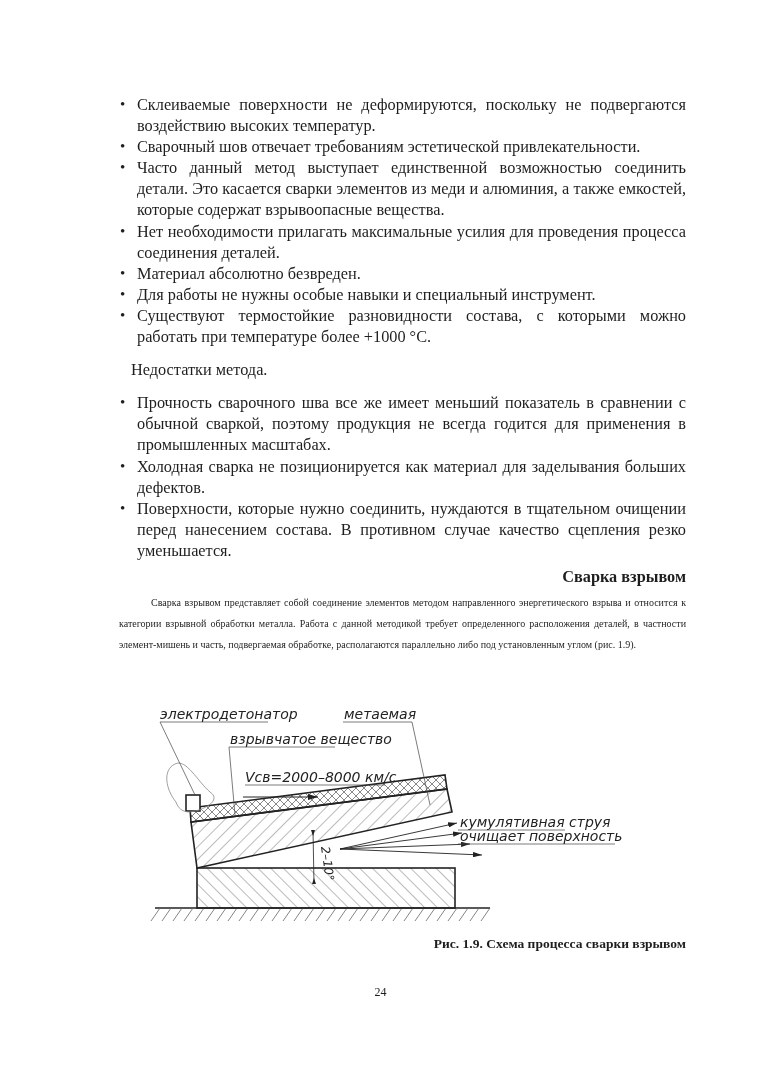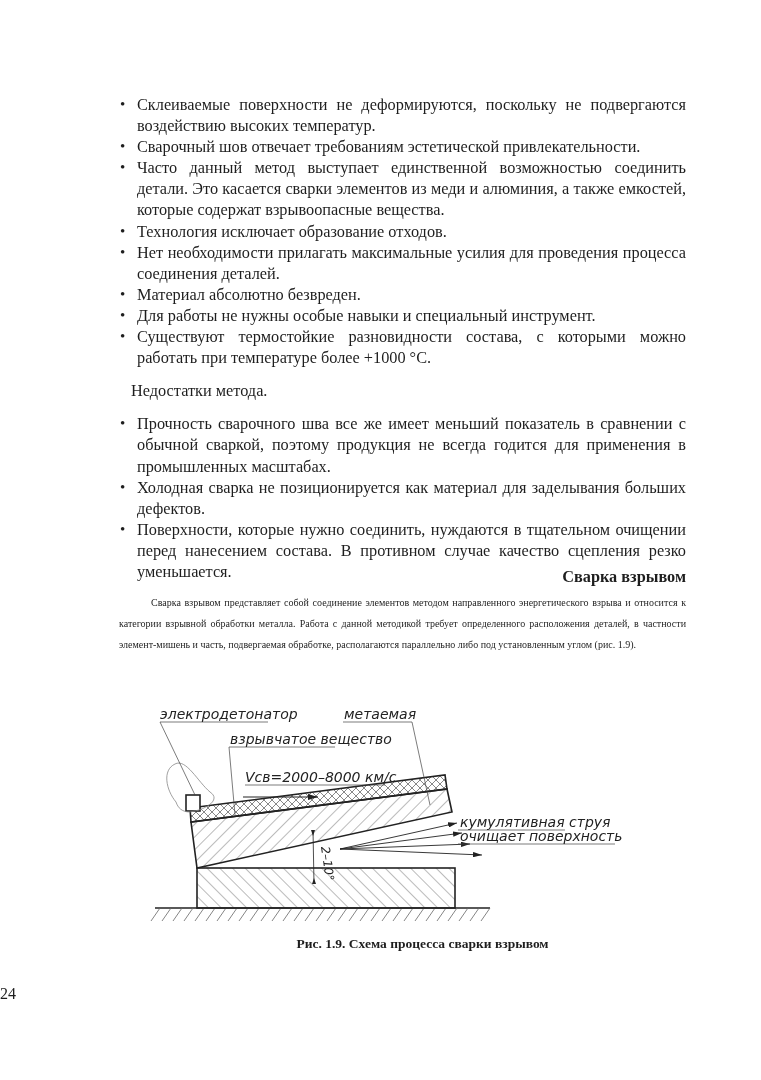--- a/index.html
+++ b/index.html
@@ -8,37 +8,36 @@
   .page { position:absolute; left:0; top:0; width:661px; height:1080px; }
   .text { position:absolute; left:119px; width:567px; font-size:16.3px; line-height:21.1px; }
   .text p { margin:12px; }
   ul.bl { list-style:none; margin:0; padding:0; }
   ul.bl li { position:relative; padding-left:18px; text-align:justify; text-align-last:left; }
   ul.bl li::before { content:"\2022"; position:absolute; left:1px; top:0; font-size:15px; }
   .heading { position:absolute; left:119px; width:567px; top:566px; text-align:right;
              font-weight:bold; font-size:16.3px; line-height:21px; }
   .para { position:absolute; left:119px; width:567px; top:592px; font-size:10px; line-height:21.1px;
           text-align:justify; text-indent:32px; }
-  .caption { position:absolute; left:119px; width:567px; top:935px; text-align:center;
+  .caption { position:absolute; left:119px; width:567px; top:935px; text-align:right;
              font-weight:bold; font-size:13.5px; line-height:18px; padding-left:40px; box-sizing:border-box; }
-  .pagenum { position:absolute; left:0; width:761px; top:985px; font-size:16px; }
+  .pagenum { position:absolute; left:0; width:761px; top:985px; text-align:center; font-size:12px; }
   svg.fig { position:absolute; left:0; top:0; }
   .lbl { font-family:"DejaVu Sans", sans-serif; font-style:italic; font-size:14px; fill:#222; }
 </style>
 </head>
 <body>
 
 <div class="page">
 
   <div class="text" style="top:94px;">
     <ul class="bl">
       <li>Склеиваемые поверхности не деформируются, поскольку не подвергаются воздействию высоких температур.</li>
       <li>Сварочный шов отвечает требованиям эстетической привлекательности.</li>
       <li>Часто данный метод выступает единственной возможностью соединить детали. Это касается сварки элементов из меди и алюминия, а также емкостей, которые содержат взрывоопасные вещества.</li>
-      <li>Технология исключает образование отходов.</li>
       <li>Нет необходимости прилагать максимальные усилия для проведения процесса соединения деталей.</li>
       <li>Материал абсолютно безвреден.</li>
       <li>Для работы не нужны особые навыки и специальный инструмент.</li>
       <li>Существуют термостойкие разновидности состава, с которыми можно работать при температуре более +1000 °С.</li>
     </ul>
     <p>Недостатки метода.</p>
     <ul class="bl">
       <li>Прочность сварочного шва все же имеет меньший показатель в сравнении с обычной сваркой, поэтому продукция не всегда годится для применения в промышленных масштабах.</li>
       <li>Холодная сварка не позиционируется как материал для заделывания больших дефектов.</li>
       <li>Поверхности, которые нужно соединить, нуждаются в тщательном очищении перед нанесением состава. В противном случае качество сцепления резко уменьшается.</li>

